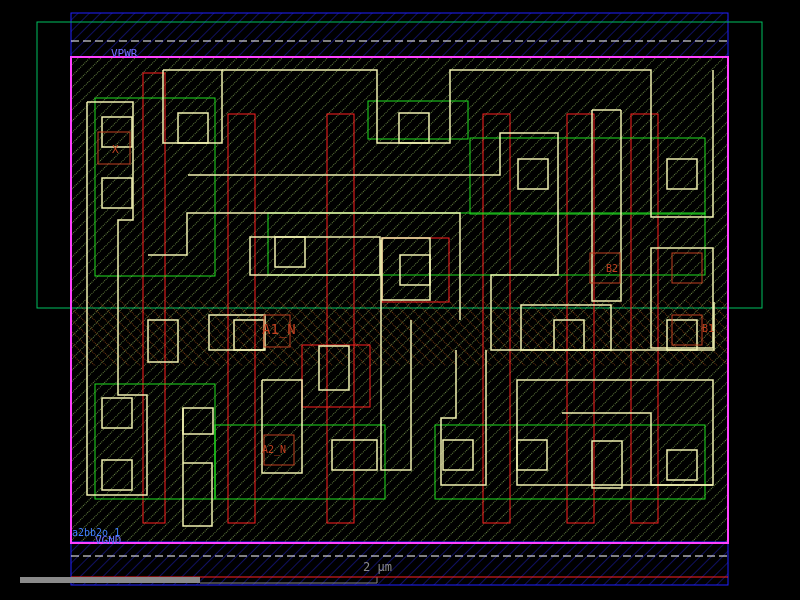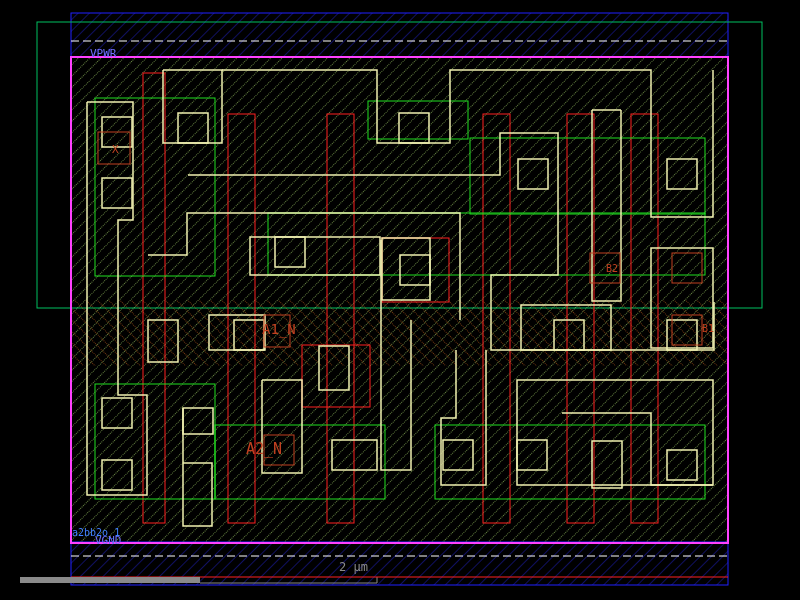--- a/index.html
+++ b/index.html
@@ -1,19 +1,19 @@
 <!DOCTYPE html>
 <html><head>
 <meta charset="utf-8">
 <style>
   html,body{margin:0;padding:0;background:#000;}
   body{width:800px;height:600px;overflow:hidden;position:relative;font-family:"DejaVu Sans Mono",monospace;}
   #canvas{position:absolute;left:0;top:0;width:800px;height:600px;}
   .lbl{position:absolute;font-size:11px;line-height:11px;white-space:nowrap;}
-  .scale-text{position:absolute;left:339px;top:560px;color:#8a8a8a;font-size:12px;}
+  .scale-text{position:absolute;left:363px;top:560px;color:#8a8a8a;font-size:12px;}
   .scalebar{position:absolute;left:20px;top:577px;width:180px;height:6px;background:#8a8a8a;}
 </style>
 </head>
 <body>
 
 <svg id="canvas" width="800" height="600" viewBox="0 0 800 600" xmlns="http://www.w3.org/2000/svg">
   <defs>
     <pattern id="hatch" width="8" height="8" patternUnits="userSpaceOnUse" patternTransform="rotate(45)">
       <line x1="0" y1="0" x2="0" y2="8" stroke="#c8ff80" stroke-width="1" stroke-dasharray="1,1"></line>
     </pattern>
@@ -109,23 +109,23 @@
     <rect x="672" y="315" width="30" height="30"></rect>
     <rect x="672" y="253" width="30" height="30"></rect>
   </g>
 
   <rect x="71" y="57" width="657" height="486" fill="none" stroke="#ff40ff" stroke-width="2"></rect>
 
   <polyline points="200,583 377,583 377,577" fill="none" stroke="#8a8a8a"></polyline>
   <line x1="71" y1="577" x2="728" y2="577" stroke="#ff2020"></line>
 </svg>
 
-<div class="lbl" style="left:78px;top:48px;color:#7070ff;padding-left:12px;">VPWR</div>
+<div class="lbl" style="left:99px;top:48px;color:#7070ff;padding-left:12px;">VPWR</div>
 <div class="lbl" style="left:95px;top:535px;color:#7070ff;">VGND</div>
 <div class="lbl" style="left:72px;top:527px;color:#4080ff;font-size:10px;">a2bb2o_1</div>
 <div class="lbl" style="left:112px;top:144px;color:#c04020;">X</div>
-<div class="lbl" style="left:246px;top:444px;color:#c04020;font-size:15px;">A2_N</div>
+<div class="lbl" style="left:262px;top:444px;color:#c04020;font-size:10px;">A2_N</div>
 <div class="lbl" style="left:262px;top:324px;color:#c04020;font-size:14px;">A1_N</div>
 <div class="lbl" style="left:596px;top:263px;color:#c04020;font-size:10px;margin-left:10px;">B2</div>
 <div class="lbl" style="left:678px;top:323px;color:#c04020;font-size:10px;padding-left:24px;">B1</div>
 
 <div class="scalebar"></div>
 <div class="scale-text">2 µm</div>
 
 </body></html>

